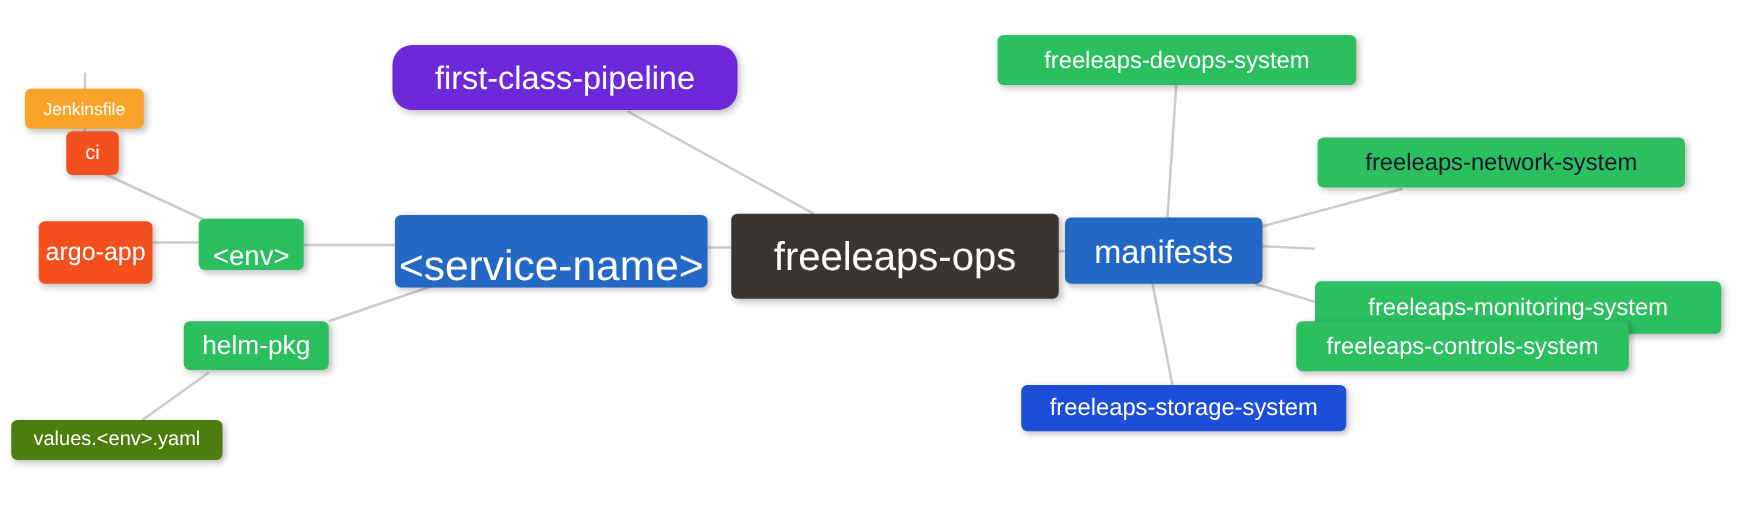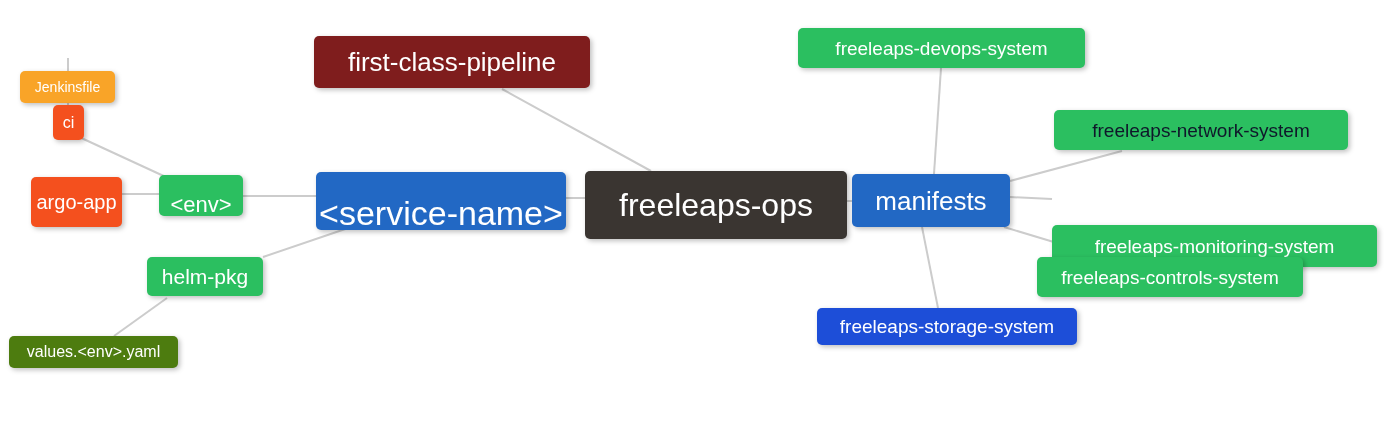--- a/index.html
+++ b/index.html
@@ -54,36 +54,36 @@
       <line x1="934" y1="174" x2="941" y2="68" stroke="#cccccc" stroke-width="2"></line>
       <line x1="1010" y1="181" x2="1122" y2="151" stroke="#cccccc" stroke-width="2"></line>
       <line x1="1010" y1="197" x2="1052" y2="199" stroke="#cccccc" stroke-width="2"></line>
       <line x1="1004" y1="227" x2="1110" y2="259" stroke="#cccccc" stroke-width="2"></line>
       <line x1="922" y1="227" x2="938" y2="308" stroke="#cccccc" stroke-width="2"></line>
     </svg>
   <div id="node-layer">
       <div class="node" style="left: 20px; top: 26px; width: 95px; height: 32px; background: rgb(249, 164, 40); font-size: 14px; color: rgb(255, 255, 255); margin-top: 45px;">
         <span>Jenkinsfile</span>
       </div>
-      <div class="node" style="left: 53px; top: 105px; width: 31px; height: 35px; background: rgb(244, 80, 30); font-size: 16px; color: rgb(255, 255, 255);">
+      <div class="node" style="left: 53px; top: 105px; width: 42px; height: 35px; background: rgb(244, 80, 30); font-size: 16px; color: rgb(255, 255, 255);">
         <span>ci</span>
       </div>
       <div class="node" style="left: 31px; top: 177px; width: 91px; height: 50px; background: rgb(244, 80, 30); font-size: 20px; color: rgb(255, 255, 255);">
         <span>argo-app</span>
       </div>
       <div class="node" style="left: 159px; top: 175px; width: 84px; height: 41px; background: rgb(43, 191, 96); font-size: 22px; color: rgb(255, 255, 255); align-items: flex-end;">
         <span>&lt;env&gt;</span>
       </div>
       <div class="node" style="left: 147px; top: 257px; width: 116px; height: 39px; background: rgb(43, 191, 96); font-size: 21px; color: rgb(255, 255, 255);">
         <span>helm-pkg</span>
       </div>
       <div class="node" style="left: 9px; top: 336px; width: 169px; height: 32px; background: #4d7c0f; font-size: 16px; color: rgb(255, 255, 255);">
         <span>values.&lt;env&gt;.yaml</span>
       </div>
-      <div class="node" style="left: 314px; top: 36px; width: 276px; height: 52px; background: #7f1d1d; font-size: 26px; color: rgb(255, 255, 255);">
+      <div class="node" style="left: 314px; top: 36px; width: 276px; height: 52px; background: #6d28d9; font-size: 26px; color: rgb(255, 255, 255); border-radius: 16px;">
         <span>first-class-pipeline</span>
       </div>
       <div class="node" style="left: 316px; top: 172px; width: 250px; height: 58px; background: rgb(34, 104, 196); font-size: 34px; color: rgb(255, 255, 255); align-items: flex-end;">
         <span>&lt;service-name&gt;</span>
       </div>
       <div class="node" style="left: 585px; top: 171px; width: 262px; height: 68px; background: rgb(58, 53, 49); font-size: 32px; color: rgb(255, 255, 255);">
         <span>freeleaps-ops</span>
       </div>
       <div class="node" style="left: 852px; top: 174px; width: 158px; height: 53px; background: rgb(34, 104, 196); font-size: 26px; color: rgb(255, 255, 255);">
         <span>manifests</span>

